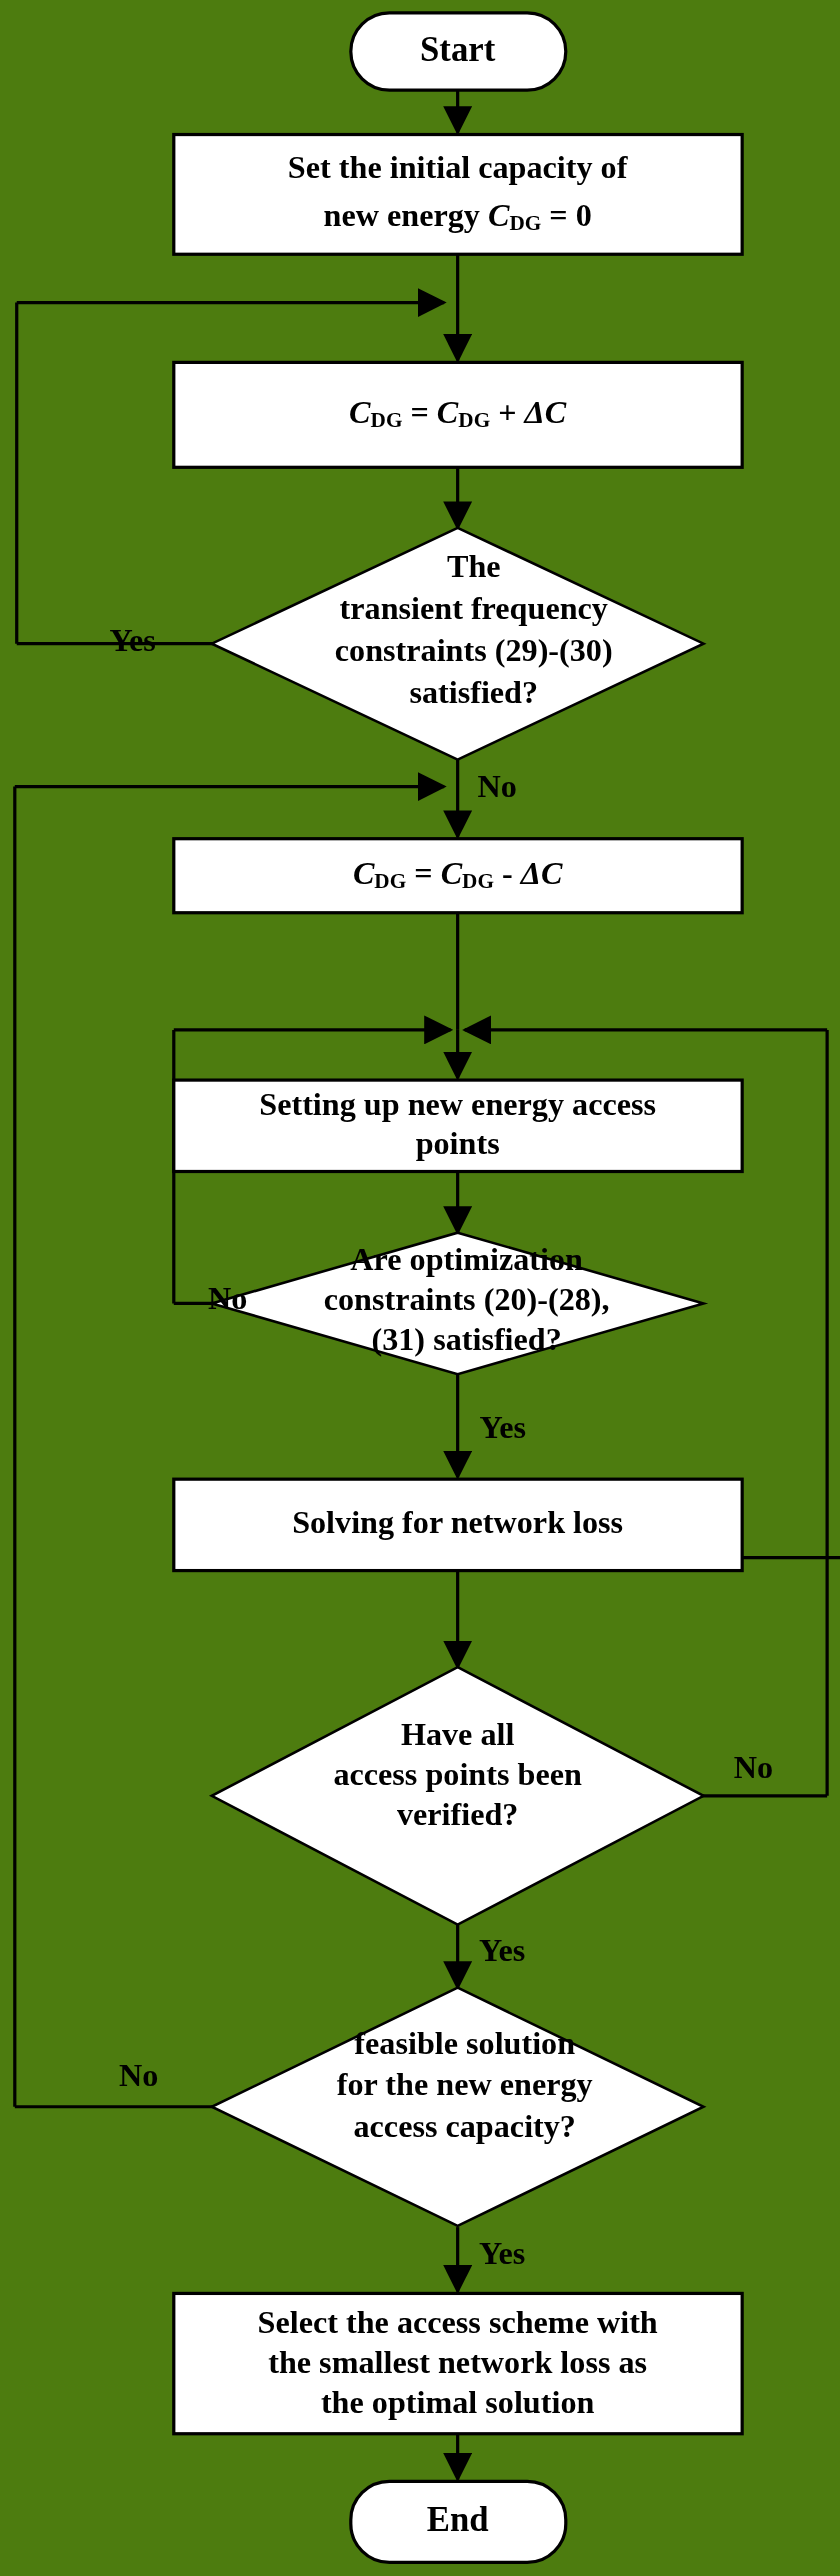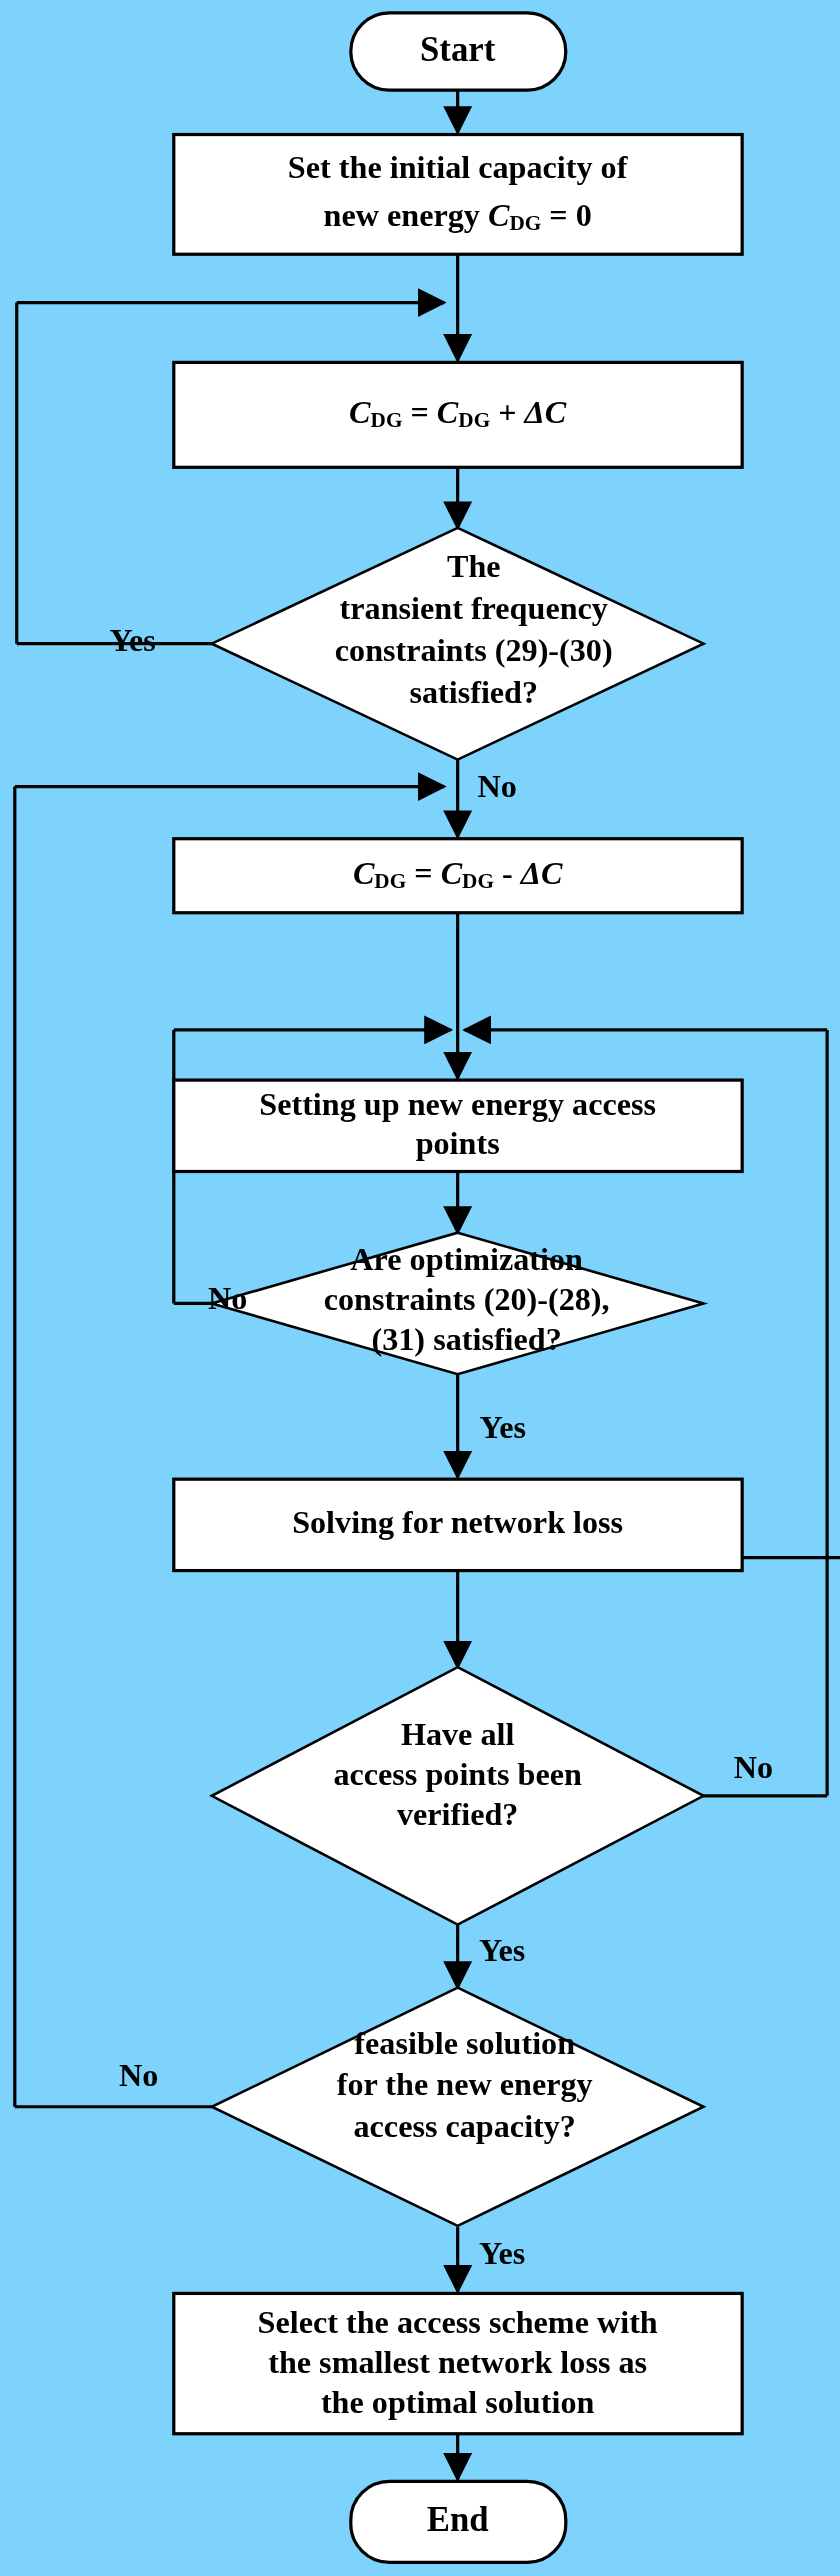--- a/index.html
+++ b/index.html
@@ -11,21 +11,21 @@
   body {
     width: 840px;
     height: 2576px;
     font-family: "Liberation Serif", "DejaVu Serif", serif;
     overflow: hidden;
   }
   #flowchart-root {
     position: relative;
     width: 840px;
     height: 2576px;
-    background: #7dd3fc;
+    background: #4d7c0f;
   }
   svg#flow-svg {
     position: absolute;
     top: 0;
     left: 0;
     width: 840px;
     height: 2576px;
     display: block;
   }
   .node-shape {

